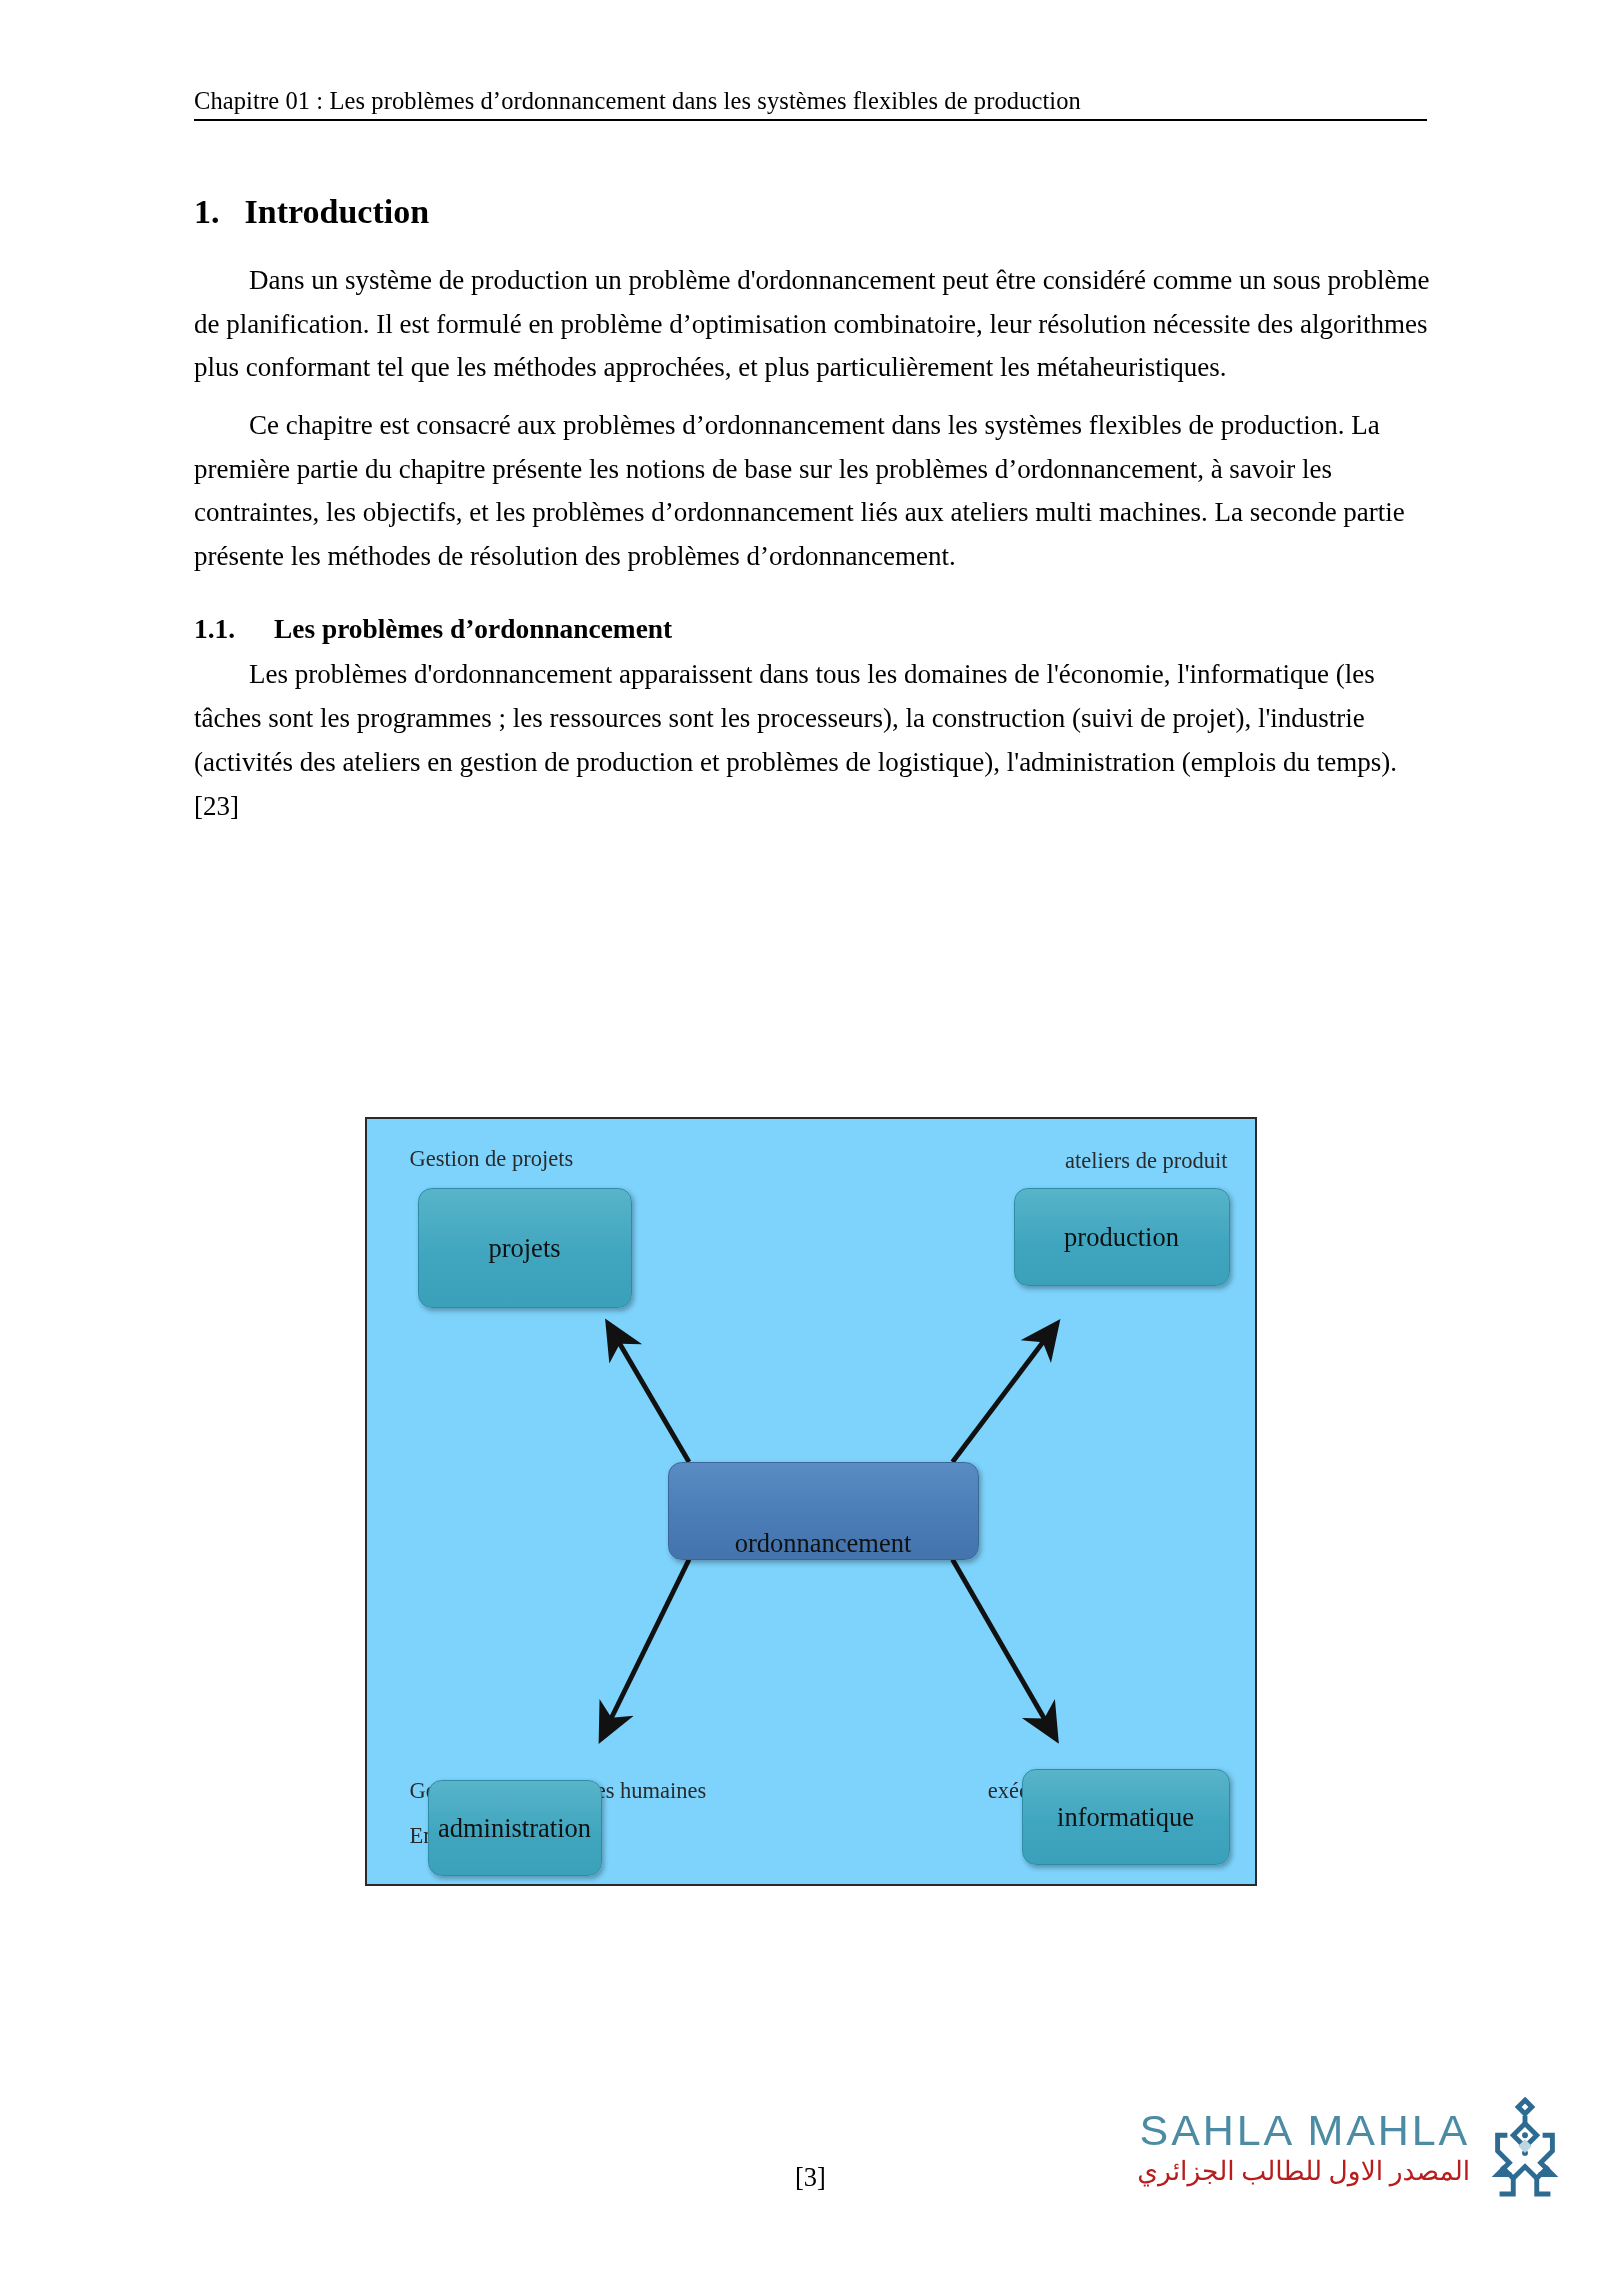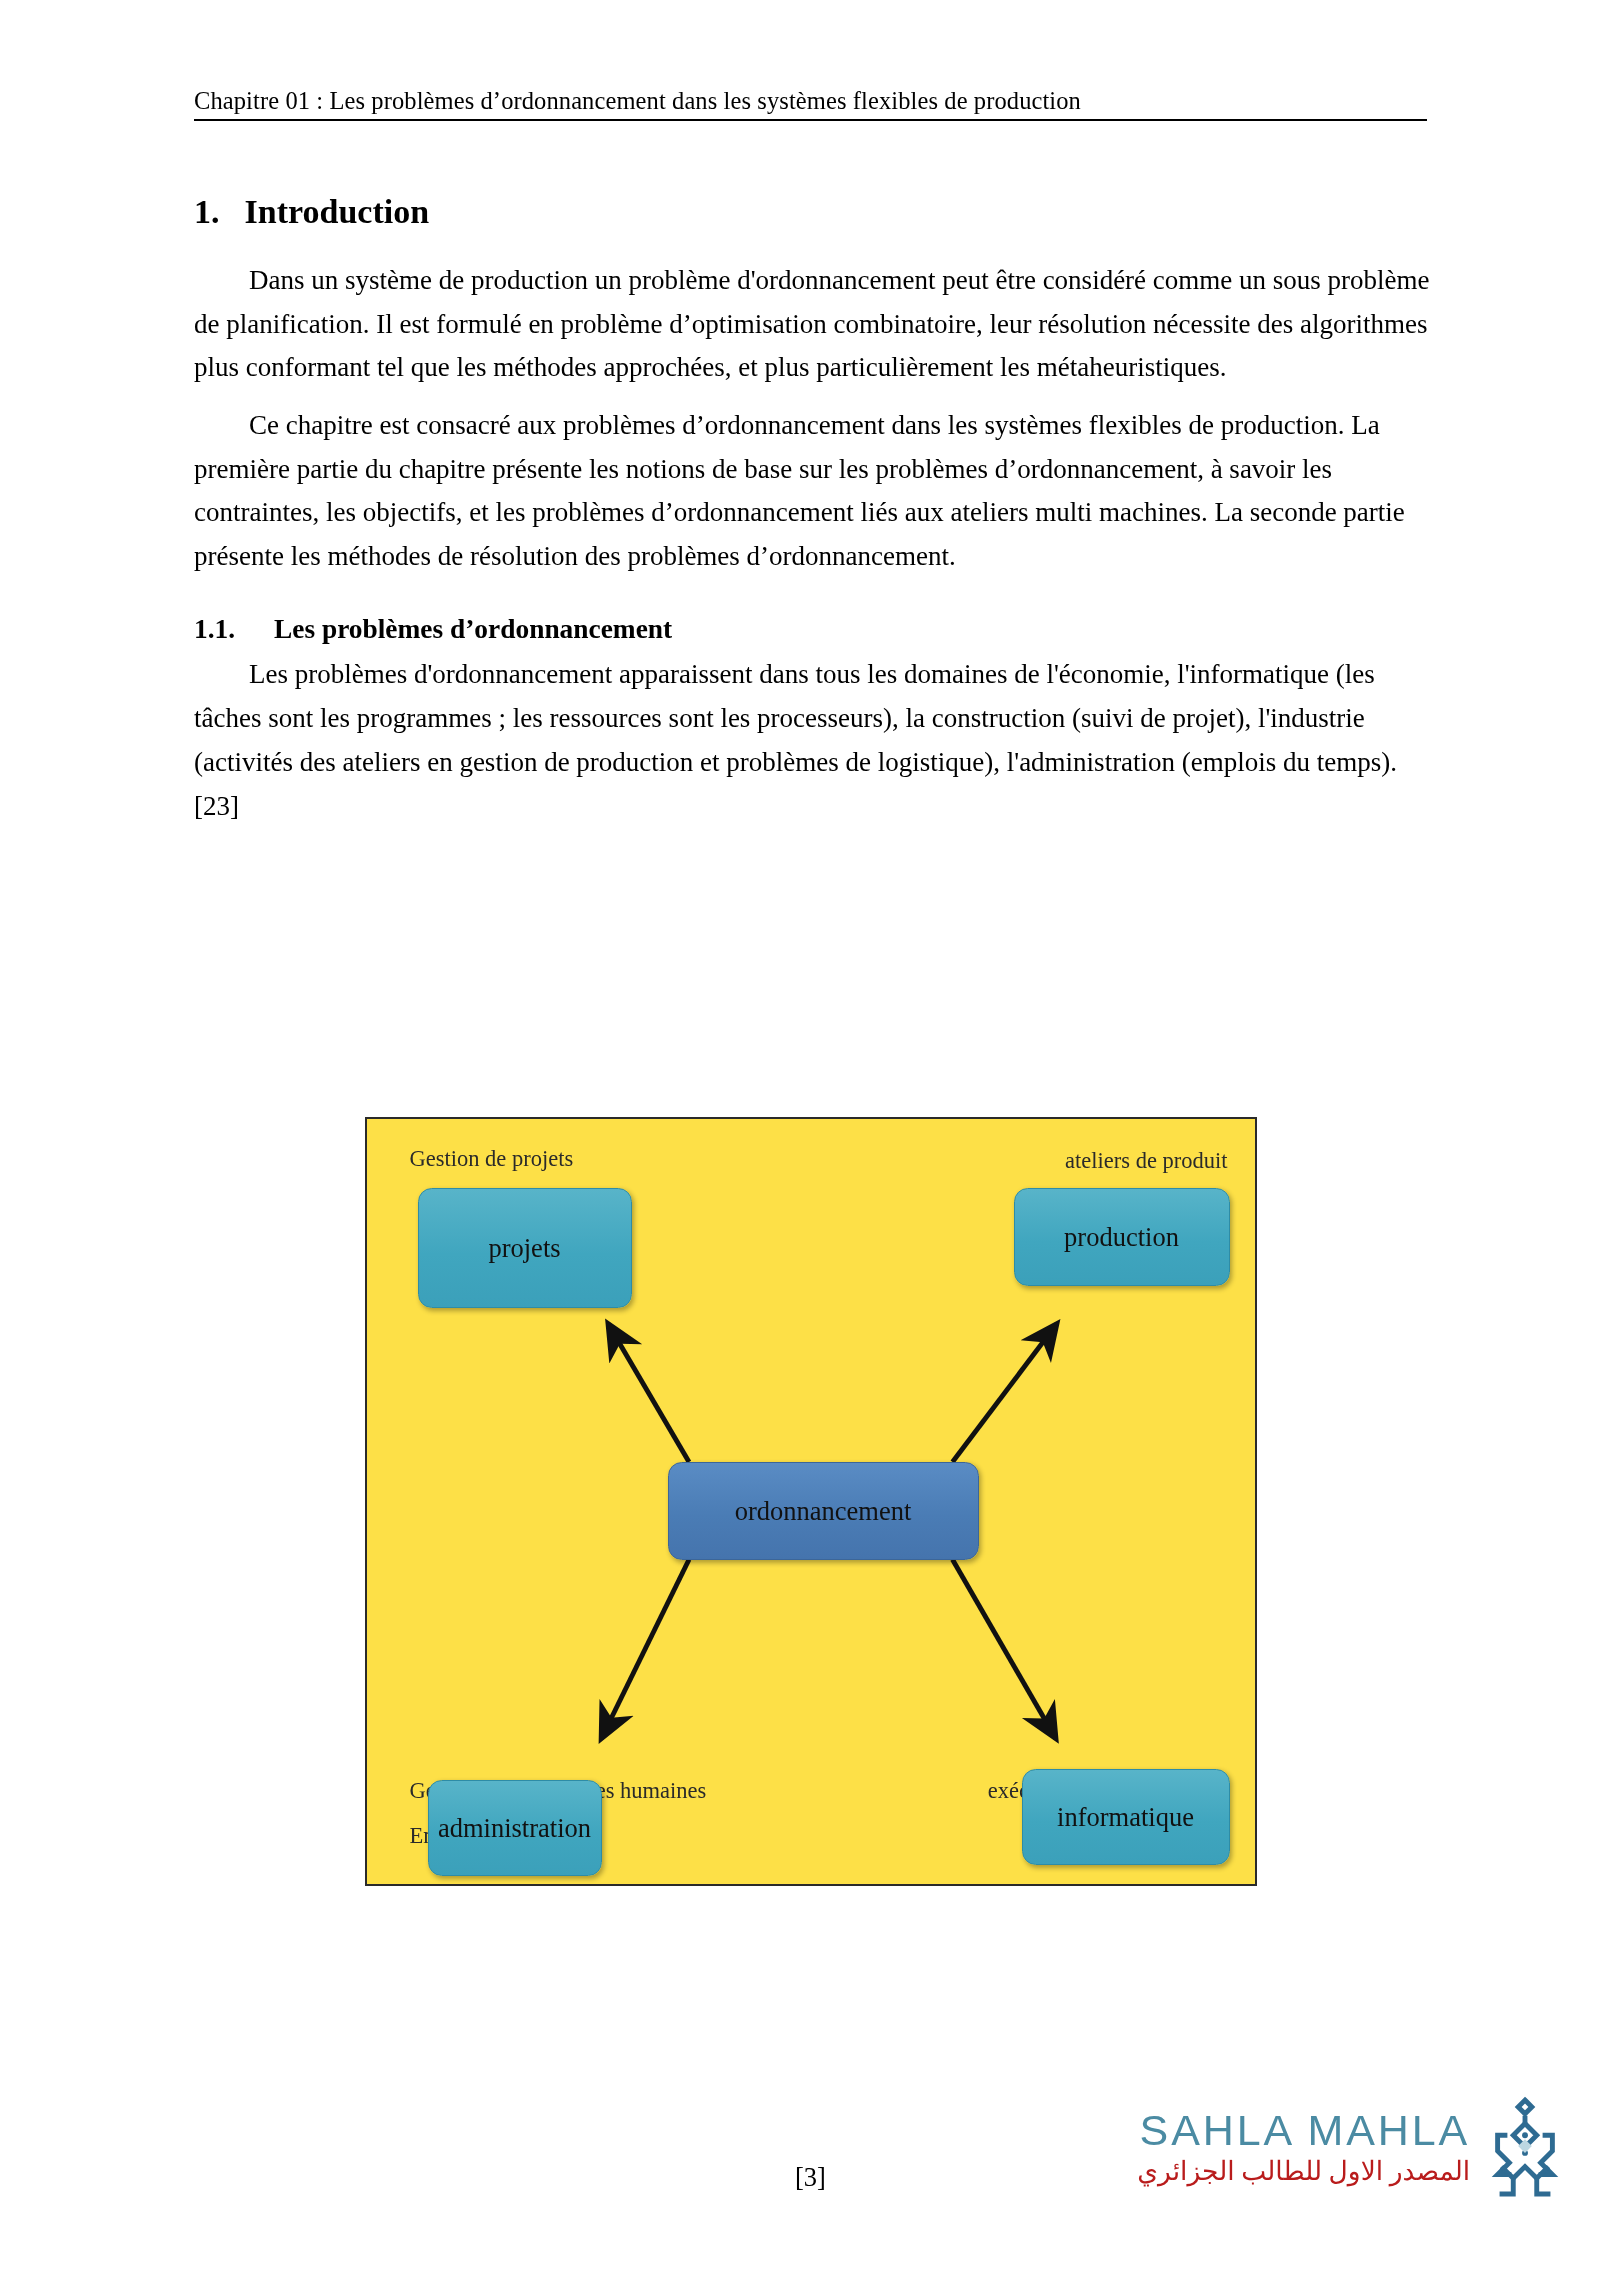--- a/index.html
+++ b/index.html
@@ -81,21 +81,21 @@
     top: 1117px;
     width: 1621px;
     text-align: center;
   }
   .diagram {
     position: relative;
     display: inline-block;
     width: 892px;
     height: 769px;
     border: 2px solid #2a2a2a;
-    background: #fde047;
+    background: #7dd3fc;
     box-sizing: border-box;
     text-align: left;
   }
   .diagram .cap-label {
     position: absolute;
     font-size: 22.5px;
     color: #2a2a2a;
     font-family: "Liberation Serif", serif;
     white-space: nowrap;
   }
@@ -111,20 +111,21 @@
     text-align: center;
     box-shadow: 2px 2.9px 4.9px rgba(0,0,0,0.30);
   }
   .node.leaf {
     background: linear-gradient(to bottom, #58b4c9 0%, #40a6bf 55%, #3ba0ba 100%);
     border: 1px solid #2e8ca6;
   }
   .node.center {
     background: linear-gradient(to bottom, #5a8cc4 0%, #4a7cb5 55%, #4574ad 100%);
     border: 1px solid #3c6698;
+    align-items: flex-end;
   }
   .diagram svg.arrows {
     position: absolute;
     left: 0;
     top: 0;
     width: 100%;
     height: 100%;
     pointer-events: none;
   }
   .fig-caption {

